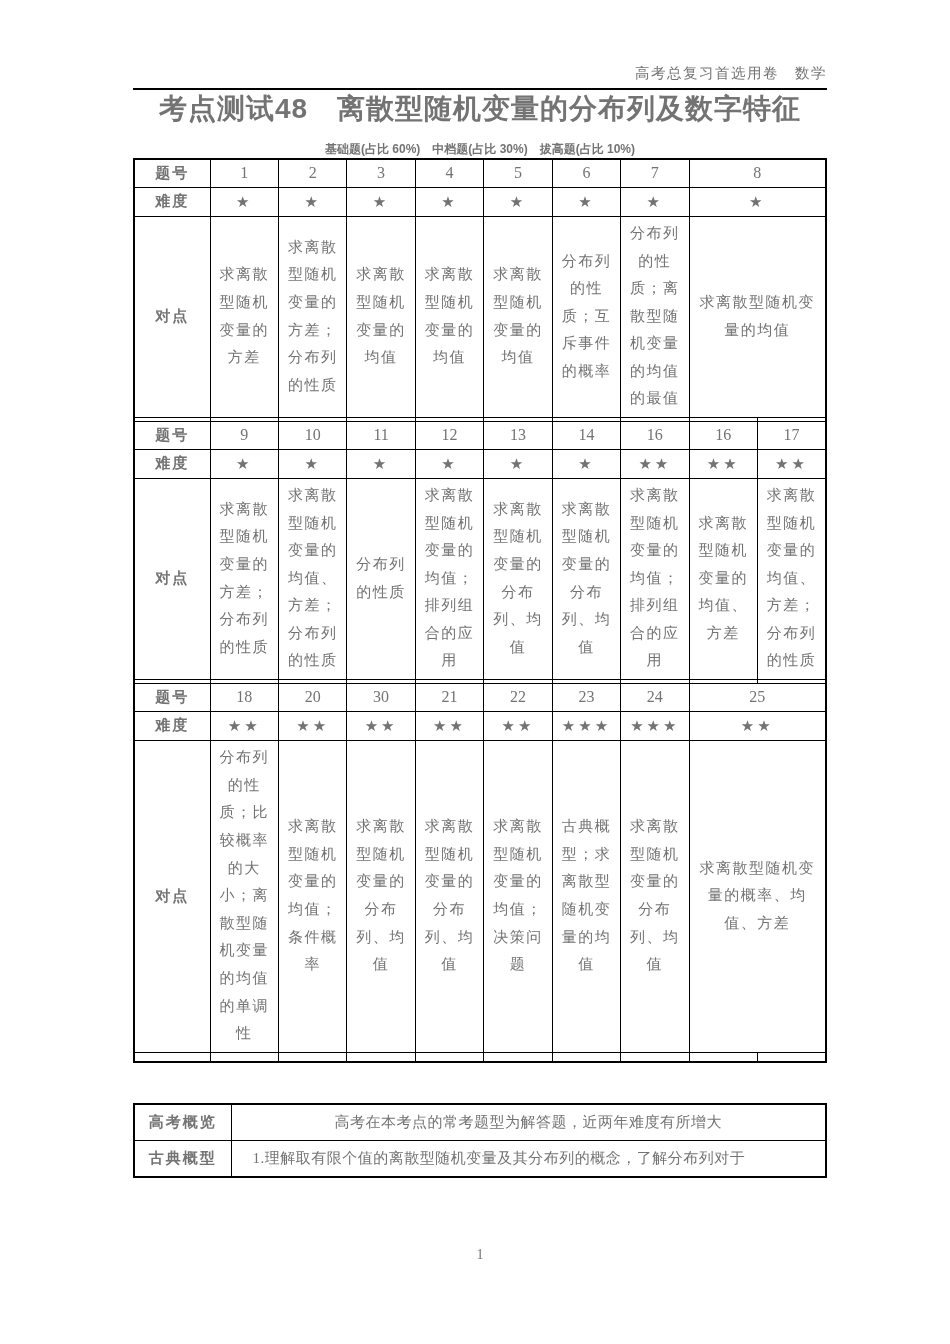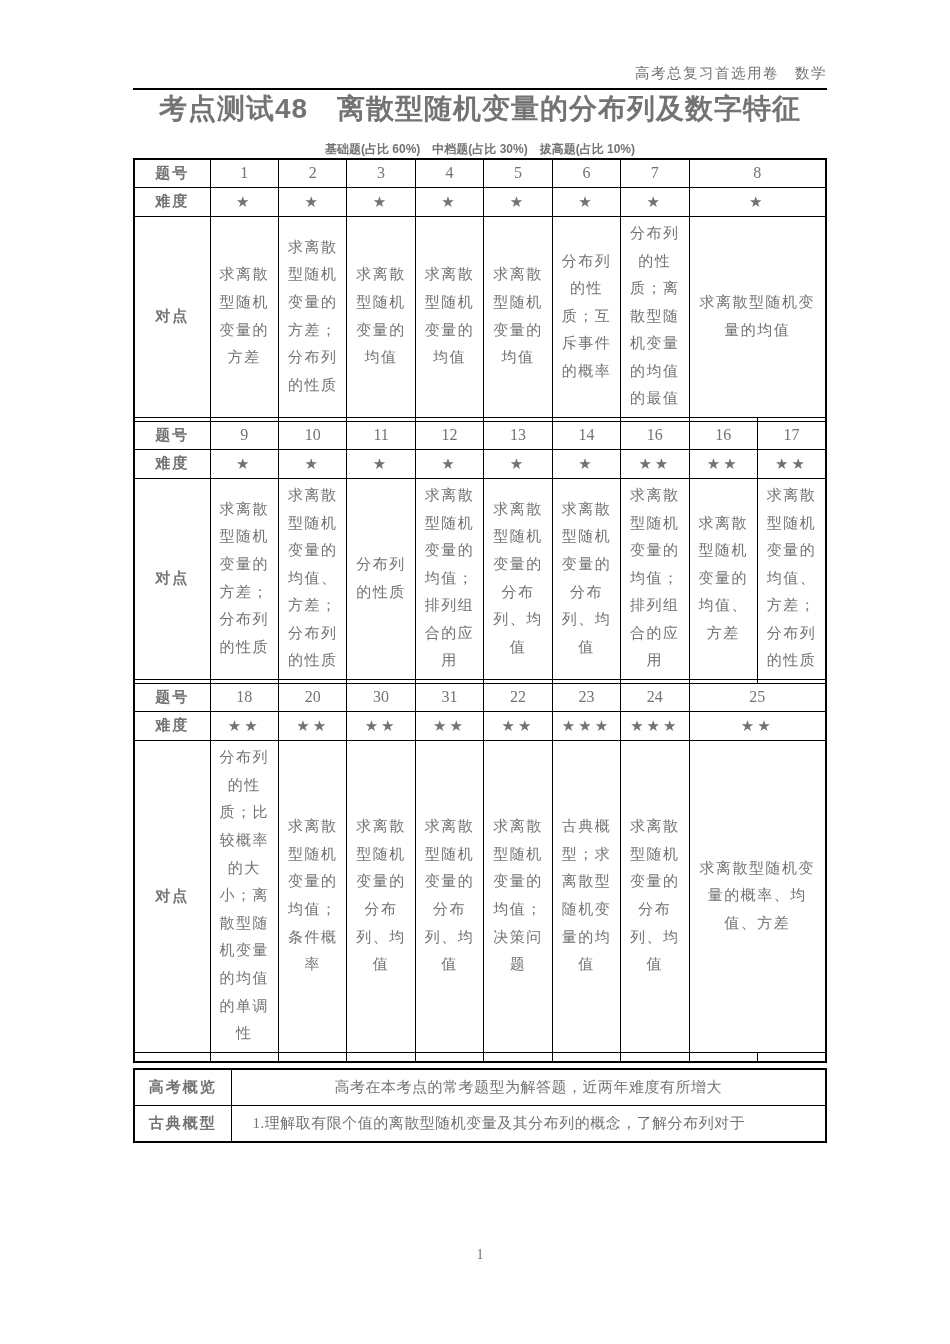--- a/index.html
+++ b/index.html
@@ -17,21 +17,21 @@
   .lbl{font-family:"Liberation Sans",sans-serif;font-weight:700;font-size:15px;letter-spacing:2px}
   tr.r-num{height:28px}
   tr.r-num td{font-family:"Liberation Serif",serif;font-size:16px}
   tr.r-star{height:29px}
   tr.r-star td{font-size:15px;letter-spacing:3px;font-family:"DejaVu Sans",sans-serif}
   tr.r-topic td.topic{font-family:"Liberation Serif",serif;font-size:15px;line-height:1.84;letter-spacing:1.5px;padding:2px 4px}
   tr.t-mid{height:201px}
   tr.t-tall{height:312px}
   tr.gap td{height:3px;padding:0;border-top:1px solid #000;border-bottom:1px solid #000}
   tr.gapend td{height:8px;padding:0}
-  table.summary{margin-top:5px;border:2px solid #000}
+  table.summary{margin-top:40px;border:2px solid #000}
   .summary th,.summary td{border:1px solid #000;height:33px;vertical-align:middle}
   .summary th{font-family:"Liberation Sans",sans-serif;font-weight:700;font-size:15px;letter-spacing:2px}
   col.c-sumlbl{width:97px}
   .summary td{font-family:"Liberation Serif",serif;font-size:15px;letter-spacing:.5px}
   td.sum-center{text-align:center}
   td.sum-left{text-align:left;padding-left:21px}
   .pageno{position:absolute;top:1247px;left:133px;width:694px;text-align:center;font-family:"Liberation Serif",serif;font-size:14px}
 </style>
 </head>
 <body>
@@ -153,21 +153,21 @@
             <td></td>
             <td></td>
             <td></td>
       </tr>
 
       <tr class="r-num">
         <th class="lbl">题号</th>
         <td>18</td>
         <td>20</td>
         <td>30</td>
-        <td>31</td>
+        <td>21</td>
         <td>22</td>
         <td>23</td>
         <td>24</td>
         <td colspan="2">25</td>
       </tr>
       <tr class="r-star">
         <th class="lbl">难度</th>
         <td>★★</td>
         <td>★★</td>
         <td>★★</td>

